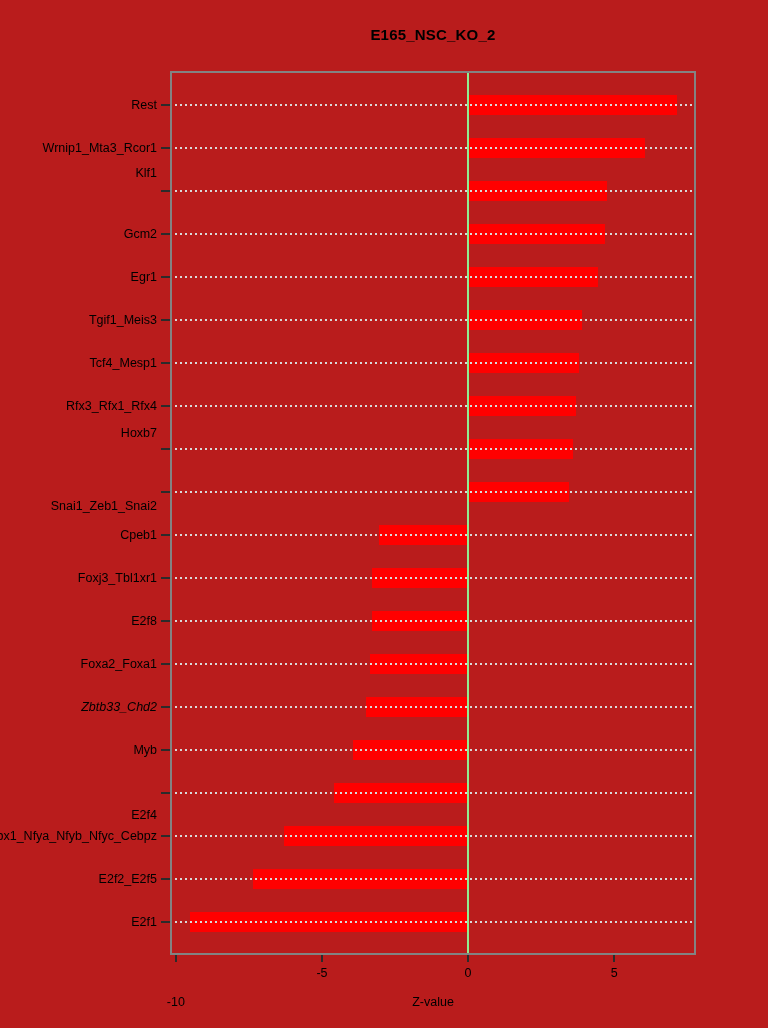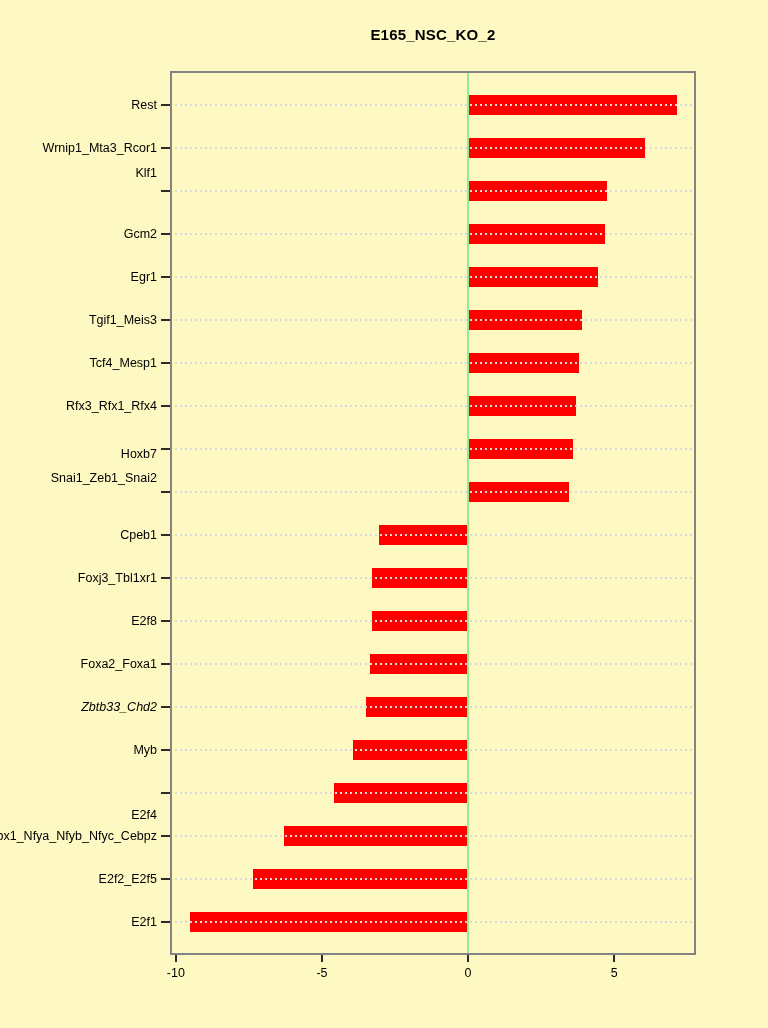--- a/index.html
+++ b/index.html
@@ -5,21 +5,21 @@
   html, body {
     margin: 0;
     padding: 0;
     background: #ffffff;
     font-family: "Liberation Sans", sans-serif;
   }
   .figure {
     position: relative;
     width: 768px;
     height: 1028px;
-    background: #fef9c3;
+    background: #b91c1c;
     overflow: hidden;
   }
   .chart-title {
     position: absolute;
     left: 170px;
     top: 26px;
     width: 526px;
     text-align: center;
     font-size: 15px;
     font-weight: bold;
@@ -141,25 +141,25 @@
       <div class="gridline" style="top: 291px;"></div>
       <div class="y-tick" style="top: 291px;"></div>
       <div class="y-label" style="top: 284px;">Tcf4_Mesp1</div>
       <div class="bar" title="Rfx3_Rfx1_Rfx4: 3.7" style="left: 298.067px; width: 108.122px; top: 325px; background: rgb(255, 0, 0);"></div>
       <div class="gridline" style="top: 334px;"></div>
       <div class="y-tick" style="top: 334px;"></div>
       <div class="y-label" style="top: 327px;">Rfx3_Rfx1_Rfx4</div>
       <div class="bar" title="Hoxb7: 3.6" style="left: 298.067px; width: 105.2px; top: 368px; background: rgb(255, 0, 0);"></div>
       <div class="gridline" style="top: 377px;"></div>
       <div class="y-tick" style="top: 377px;"></div>
-      <div class="y-label" style="top: 375px;">Hoxb7</div>
+      <div class="y-label" style="top: 354px;">Hoxb7</div>
       <div class="bar" title="Snai1_Zeb1_Snai2: 3.45" style="left: 298.067px; width: 100.817px; top: 411px; background: rgb(255, 0, 0);"></div>
       <div class="gridline" style="top: 420px;"></div>
       <div class="y-tick" style="top: 420px;"></div>
-      <div class="y-label" style="top: 399px;">Snai1_Zeb1_Snai2</div>
+      <div class="y-label" style="top: 427px;">Snai1_Zeb1_Snai2</div>
       <div class="bar" title="Cpeb1: -3.05" style="left: 208.939px; width: 89.1278px; top: 454px; background: rgb(255, 0, 0);"></div>
       <div class="gridline" style="top: 463px;"></div>
       <div class="y-tick" style="top: 463px;"></div>
       <div class="y-label" style="top: 456px;">Cpeb1</div>
       <div class="bar" title="Foxj3_Tbl1xr1: -3.3" style="left: 201.633px; width: 96.4333px; top: 497px; background: rgb(255, 0, 0);"></div>
       <div class="gridline" style="top: 506px;"></div>
       <div class="y-tick" style="top: 506px;"></div>
       <div class="y-label" style="top: 499px;">Foxj3_Tbl1xr1</div>
       <div class="bar" title="E2f8: -3.3" style="left: 201.633px; width: 96.4333px; top: 540px; background: rgb(255, 0, 0);"></div>
       <div class="gridline" style="top: 549px;"></div>
@@ -187,22 +187,23 @@
       <div class="y-label" style="top: 757px;">Ybx1_Nfya_Nfyb_Nfyc_Cebpz</div>
       <div class="bar" title="E2f2_E2f5: -7.35" style="left: 83.2833px; width: 214.783px; top: 798px; background: rgb(255, 0, 0);"></div>
       <div class="gridline" style="top: 807px;"></div>
       <div class="y-tick" style="top: 807px;"></div>
       <div class="y-label" style="top: 800px;">E2f2_E2f5</div>
       <div class="bar" title="E2f1: -9.5" style="left: 20.4556px; width: 277.611px; top: 841px; background: rgb(255, 0, 0);"></div>
       <div class="gridline" style="top: 850px;"></div>
       <div class="y-tick" style="top: 850px;"></div>
       <div class="y-label" style="top: 843px;">E2f1</div>
       <div class="x-tick" style="left: 4.84444px;"></div>
-      <div class="x-tick-label" style="left: 5.84444px;">-10</div>
+      <div class="x-tick-label" style="left: 5.84444px; margin-top: 29px;">-10</div>
       <div class="x-tick" style="left: 150.956px;"></div>
       <div class="x-tick-label" style="left: 151.956px;">-5</div>
       <div class="x-tick" style="left: 297.067px;"></div>
       <div class="x-tick-label" style="left: 298.067px;">0</div>
       <div class="x-tick" style="left: 443.178px;"></div>
       <div class="x-tick-label" style="left: 444.178px;">5</div>
     </div>
   <div class="plot-frame"></div>
+  <div class="x-axis-title">Z-value</div>
 </div>
 
 </body></html>

